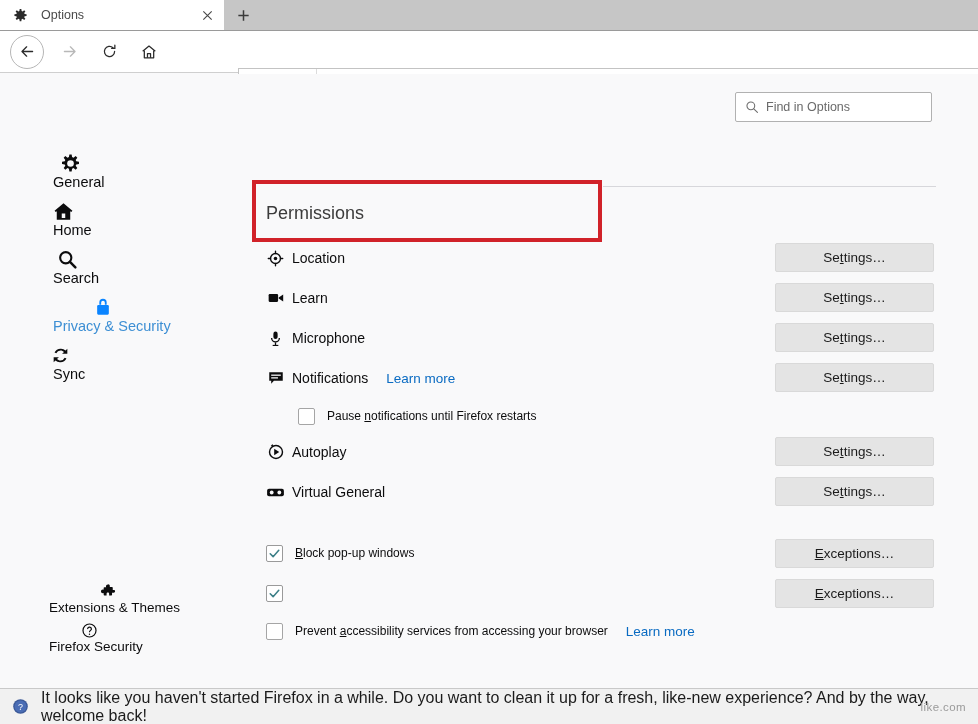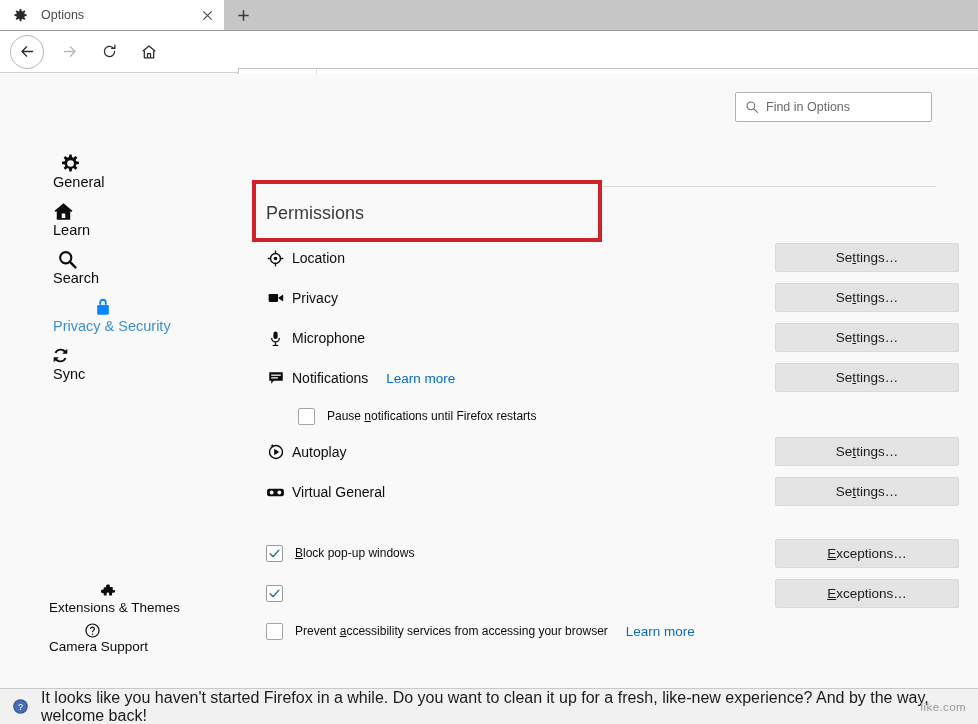--- a/index.html
+++ b/index.html
@@ -178,21 +178,21 @@
     margin-left: 7px;
   }
   .learnmore {
     font-size: 13.5px; color: #0a6bc2;
     margin-left: 18px; cursor: pointer;
   }
 
   .btn {
     position: absolute;
     left: 535px;
-    width: 184px; height: 29px;
+    width: 159px; height: 29px;
     background: #e4e4e4;
     border: 1px solid #d9d9d9;
     border-radius: 2px;
     font-family: "Liberation Sans", sans-serif;
     font-size: 13.5px; color: #1b1b1b;
     display: flex; align-items: center; justify-content: center;
   }
   .btn u { text-decoration: underline; }
 
   .chk-row {
@@ -320,21 +320,21 @@
       </span>
       <span class="nlabel">General</span>
     </div>
 
     <div class="navitem" style="top:126px">
       <span class="nicon">
         <svg width="21" height="21" viewBox="0 0 24 24" fill="currentColor">
           <path d="M12 2.6 1.8 11.1l1.3 1.6 1.2-1v9.7h15.4V11.7l1.2 1 1.3-1.6zM14 19.4h-4v-5.2h4z"></path>
         </svg>
       </span>
-      <span class="nlabel">Learn</span>
+      <span class="nlabel">Home</span>
     </div>
 
     <div class="navitem" style="top:174px">
       <span class="nicon">
         <svg width="21" height="21" viewBox="0 0 24 24" stroke="currentColor" stroke-width="2.4" fill="none">
           <circle cx="10" cy="10" r="6.4"></circle>
           <path d="M14.8 14.8 L21 21" stroke-linecap="round" stroke-width="2.8"></path>
         </svg>
       </span>
       <span class="nlabel">Search</span>
@@ -370,21 +370,21 @@
     </div>
 
     <div class="navitem small" style="top:547px">
       <span class="nicon">
         <svg width="17" height="17" viewBox="0 0 24 24" stroke="currentColor" stroke-width="1.7" fill="none">
           <circle cx="12" cy="12" r="9.2"></circle>
           <path d="M9.4 9.2a2.7 2.7 0 0 1 5.3.7c0 1.8-2.6 2-2.6 3.8" stroke-linecap="round"></path>
           <circle cx="12" cy="17.2" r="1" fill="currentColor" stroke="none"></circle>
         </svg>
       </span>
-      <span class="nlabel">Camera Support</span>
+      <span class="nlabel">Firefox Security</span>
     </div>
   </div>
 
   <div class="pane">
 
     <div class="divider"></div>
     <div class="redbox"></div>
     <div class="section-title">Permissions</div>
 
     <div class="perm-row" style="top:172px">
@@ -401,21 +401,21 @@
       <span>Se<u>t</u>tings…</span>
     </div>
 
     <div class="perm-row" style="top:212px">
       <span class="perm-icon">
         <svg width="18" height="18" viewBox="0 0 24 24" fill="currentColor">
           <rect x="2.2" y="6.8" width="12.6" height="10.4" rx="1.4"></rect>
           <path d="M15.6 11.2 21.6 7.4v9.2l-6-3.8z"></path>
         </svg>
       </span>
-      <span class="perm-label">Privacy</span>
+      <span class="perm-label">Learn</span>
     </div>
     <div class="btn" style="top:209px">
       <span>Se<u>t</u>tings…</span>
     </div>
 
     <div class="perm-row" style="top:252px">
       <span class="perm-icon">
         <svg width="17" height="17" viewBox="0 0 24 24" fill="currentColor">
           <rect x="9" y="2.2" width="6" height="10.6" rx="3"></rect>
           <path d="M5.6 11.4a6.4 6.4 0 0 0 12.8 0h-1.9a4.5 4.5 0 0 1-9 0z"></path>

